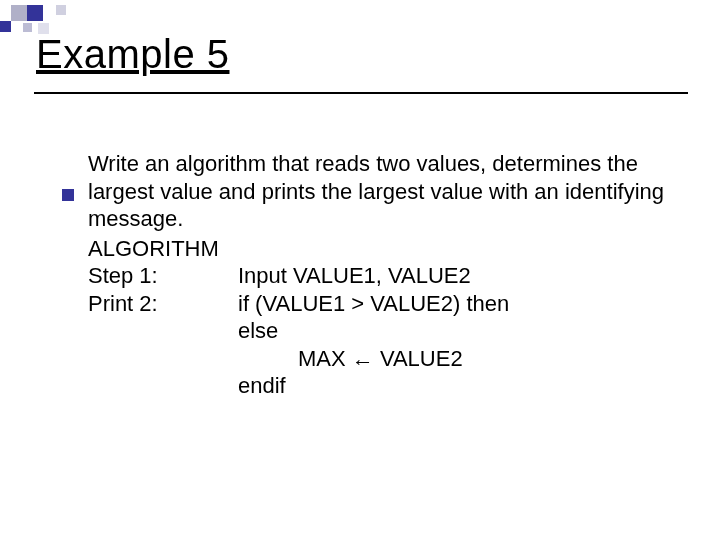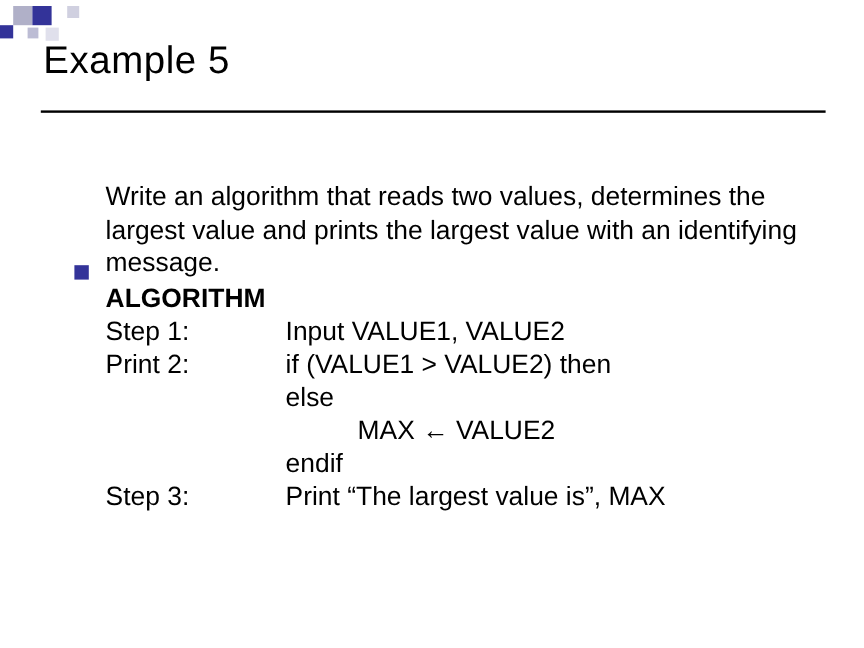--- a/index.html
+++ b/index.html
@@ -23,59 +23,59 @@
     top: 5px;
     left: 0;
   }
   .decor .sq {
     position: absolute;
   }
   .title {
     position: absolute;
     top: 32px;
     left: 36px;
-    font-size: 32px;
+    font-size: 40px;
     font-weight: normal;
     letter-spacing: 0.5px;
+    text-decoration: underline;
   }
   .rule {
     position: absolute;
     top: 92px;
     left: 34px;
     width: 654px;
     height: 2px;
     background: #000;
   }
   .body {
     position: absolute;
     top: 150px;
     left: 62px;
     right: 40px;
     font-size: 22px;
     line-height: 1.25;
   }
   .bullet-row {
     display: flex;
-    align-items: flex-end;
+    align-items: center;
     margin-bottom: 2px;
   }
   .bullet-mark {
     width: 12px;
     height: 12px;
     background: #333399;
     margin-top: 7px;
     margin-right: 14px;
     flex: none;
   }
   .bullet-text {
     flex: 1;
   }
   .nolabel {
     margin-left: 26px;
-    font-weight: bold;
   }
   .step-row {
     display: flex;
     margin-left: 26px;
   }
   .step-label {
     width: 150px;
     flex: none;
   }
   .step-body {
@@ -129,19 +129,15 @@
     </div>
     <div class="step-row">
       <div class="step-label"></div>
       <div class="step-body indent1">MAX ← VALUE2</div>
     </div>
     <div class="step-row">
       <div class="step-label"></div>
       <div class="step-body ital">endif</div>
     </div>
 
-    <div class="step-row">
-      <div class="step-label">Step 3:</div>
-      <div class="step-body ital">Print “The largest value is”, MAX</div>
-    </div>
 
   </div>
 </div>
 
 </body></html>

